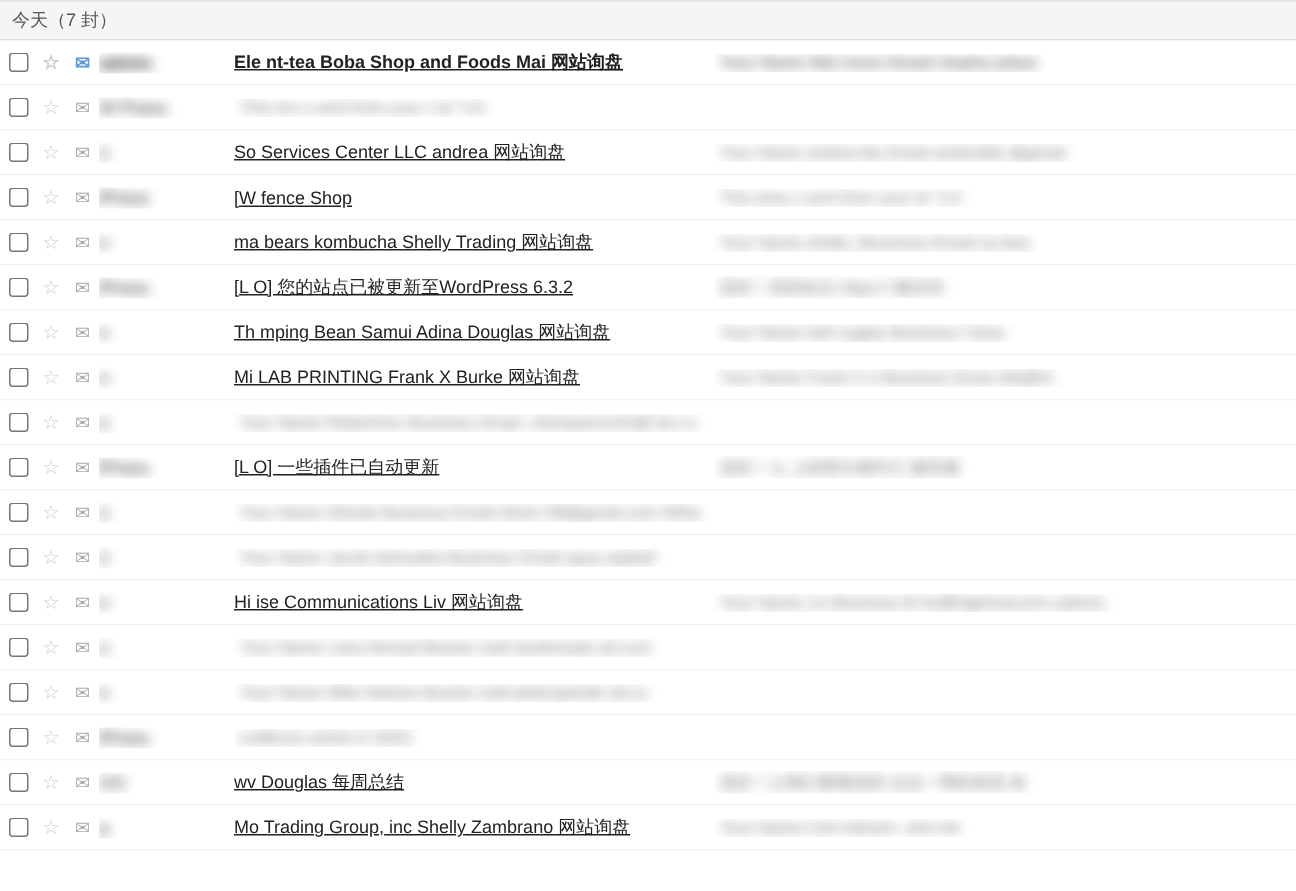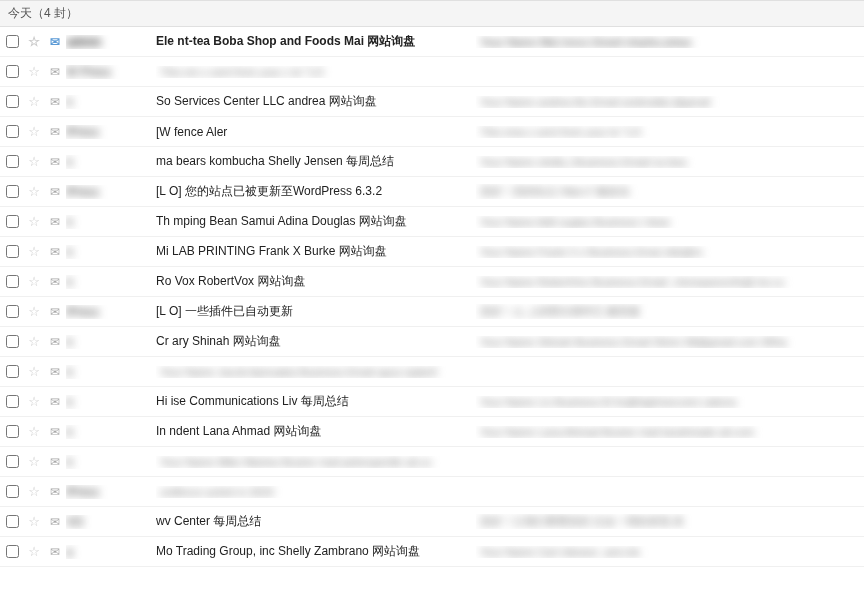--- a/index.html
+++ b/index.html
@@ -64,20 +64,21 @@
       padding-right: 4px;
       font-size: 12px;
     }
     .col-subject {
       flex: 1;
       overflow: hidden;
       white-space: nowrap;
       text-overflow: ellipsis;
       font-size: 12px;
       color: #222;
+      text-decoration: underline;
     }
     .col-preview {
       flex: 1.2;
       overflow: hidden;
       white-space: nowrap;
       text-overflow: ellipsis;
       font-size: 11px;
       color: #777;
       padding-left: 4px;
     }
@@ -91,21 +92,21 @@
     }
     .blurred {
       filter: blur(4px);
       user-select: none;
     }
   </style>
 </head>
 <body>
 
 <div class="email-list">
-<div class="section-header">今天（4 封）</div>
+<div class="section-header">今天（7 封）</div>
     <div class="email-row unread">
       <div class="col-check">
         <input type="checkbox" style="">
       </div>
       <div class="col-star">
         <span class="star-icon">☆</span>
       </div>
       <div class="col-icon">
         <span class="envelope-icon">✉</span>
       </div>
@@ -144,35 +145,35 @@
       <div class="col-check">
         <input type="checkbox" style="">
       </div>
       <div class="col-star">
         <span class="star-icon">☆</span>
       </div>
       <div class="col-icon">
         <span class="envelope-open">✉</span>
       </div>
       <div class="col-sender"><span class="blurred">lPress</span></div>
-      <div class="col-subject">[W fence Aler</div>
+      <div class="col-subject">[W fence Shop</div>
       <div class="col-preview"><span class="blurred">This ema  s sent from your   te "LO</span></div>
     </div>
     <div class="email-row">
       <div class="col-check">
         <input type="checkbox" style="">
       </div>
       <div class="col-star">
         <span class="star-icon">☆</span>
       </div>
       <div class="col-icon">
         <span class="envelope-open">✉</span>
       </div>
       <div class="col-sender"><span class="blurred">n</span></div>
-      <div class="col-subject">ma bears kombucha Shelly Jensen 每周总结</div>
+      <div class="col-subject">ma bears kombucha Shelly Trading 网站询盘</div>
       <div class="col-preview"><span class="blurred">Your Name shelly j   Business Email   na bea</span></div>
     </div>
     <div class="email-row">
       <div class="col-check">
         <input type="checkbox" style="">
       </div>
       <div class="col-star">
         <span class="star-icon">☆</span>
       </div>
       <div class="col-icon">
@@ -214,21 +215,20 @@
       <div class="col-check">
         <input type="checkbox" style="">
       </div>
       <div class="col-star">
         <span class="star-icon">☆</span>
       </div>
       <div class="col-icon">
         <span class="envelope-open">✉</span>
       </div>
       <div class="col-sender"><span class="blurred">n</span></div>
-      <div class="col-subject">Ro Vox RobertVox 网站询盘</div>
       <div class="col-preview"><span class="blurred">Your Name RobertVox   Business Email   .cherepanovrfx@   lex.ru</span></div>
     </div>
     <div class="email-row">
       <div class="col-check">
         <input type="checkbox" style="">
       </div>
       <div class="col-star">
         <span class="star-icon">☆</span>
       </div>
       <div class="col-icon">
@@ -242,21 +242,20 @@
       <div class="col-check">
         <input type="checkbox" style="">
       </div>
       <div class="col-star">
         <span class="star-icon">☆</span>
       </div>
       <div class="col-icon">
         <span class="envelope-open">✉</span>
       </div>
       <div class="col-sender"><span class="blurred">n</span></div>
-      <div class="col-subject">Cr ary Shinah 网站询盘</div>
       <div class="col-preview"><span class="blurred">Your Name Shinah   Business Email Shinn   08@gmail.com   /Wha</span></div>
     </div>
     <div class="email-row">
       <div class="col-check">
         <input type="checkbox" style="">
       </div>
       <div class="col-star">
         <span class="star-icon">☆</span>
       </div>
       <div class="col-icon">
@@ -269,35 +268,34 @@
       <div class="col-check">
         <input type="checkbox" style="">
       </div>
       <div class="col-star">
         <span class="star-icon">☆</span>
       </div>
       <div class="col-icon">
         <span class="envelope-open">✉</span>
       </div>
       <div class="col-sender"><span class="blurred">n</span></div>
-      <div class="col-subject">Hi ise Communications Liv 每周总结</div>
+      <div class="col-subject">Hi ise Communications Liv 网站询盘</div>
       <div class="col-preview"><span class="blurred">Your Name Liv   Business El   liv@highrisecomi   cations</span></div>
     </div>
     <div class="email-row">
       <div class="col-check">
         <input type="checkbox" style="">
       </div>
       <div class="col-star">
         <span class="star-icon">☆</span>
       </div>
       <div class="col-icon">
         <span class="envelope-open">✉</span>
       </div>
       <div class="col-sender"><span class="blurred">n</span></div>
-      <div class="col-subject">In ndent Lana Ahmad 网站询盘</div>
       <div class="col-preview"><span class="blurred">Your Name Lana Ahmad   Busine   mail lanahmads   ail.com</span></div>
     </div>
     <div class="email-row">
       <div class="col-check">
         <input type="checkbox" style="">
       </div>
       <div class="col-star">
         <span class="star-icon">☆</span>
       </div>
       <div class="col-icon">
@@ -323,21 +321,21 @@
       <div class="col-check">
         <input type="checkbox" style="">
       </div>
       <div class="col-star">
         <span class="star-icon">☆</span>
       </div>
       <div class="col-icon">
         <span class="envelope-open">✉</span>
       </div>
       <div class="col-sender"><span class="blurred">VO</span></div>
-      <div class="col-subject">wv Center 每周总结</div>
+      <div class="col-subject">wv Douglas 每周总结</div>
       <div class="col-preview"><span class="blurred">您好！让我们看看您的   过去一周的表现   表</span></div>
     </div>
     <div class="email-row">
       <div class="col-check">
         <input type="checkbox" style="">
       </div>
       <div class="col-star">
         <span class="star-icon">☆</span>
       </div>
       <div class="col-icon">

